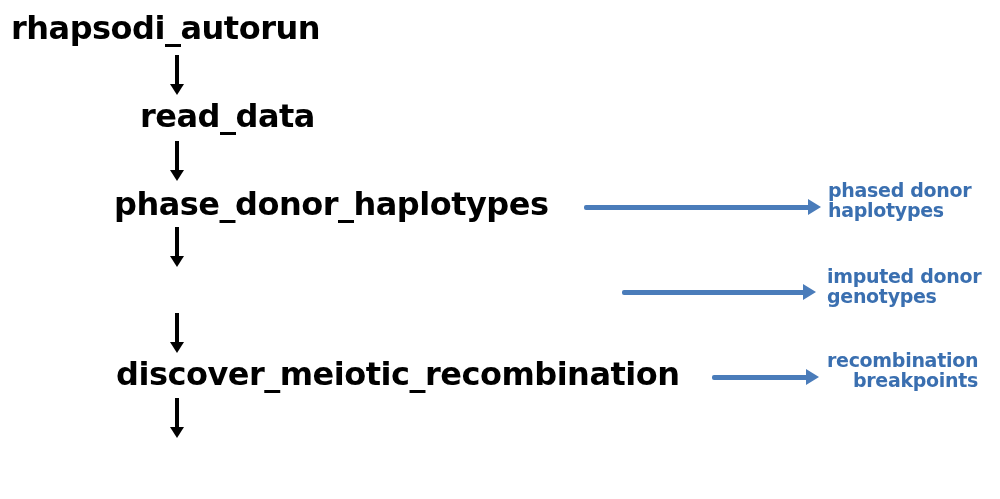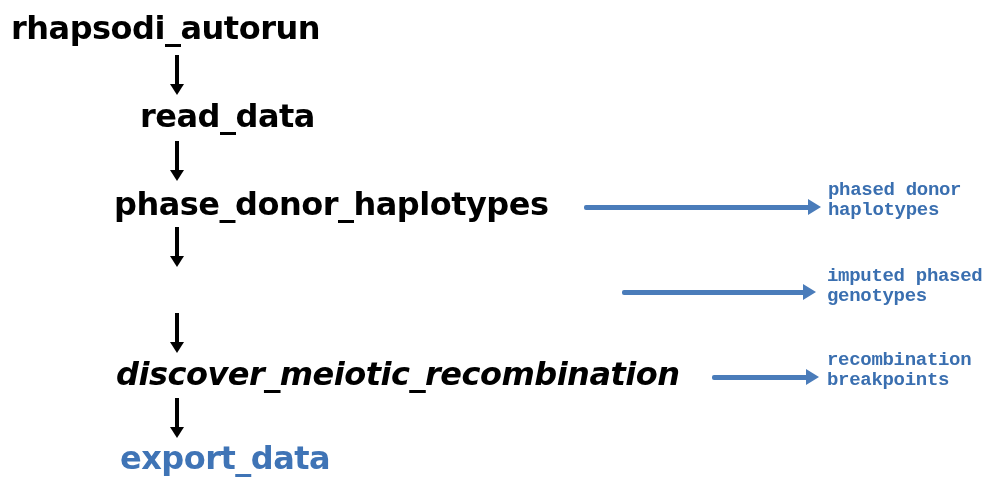--- a/index.html
+++ b/index.html
@@ -77,33 +77,31 @@
   }
   
   .output-label {
     position: absolute;
     font-size: 19px;
     font-weight: bold;
     line-height: 20px;
     letter-spacing: -0.3px;
     color: var(--output-color, #3a6fb0);
     white-space: pre-line;
-    font-family: Liberation Mono, monospace;
   }
 </style>
 </head>
 <body>
 
 <div class="canvas">
 
   <div class="node" style="left:11px;  top:8px;">rhapsodi_autorun</div>
   <div class="node" style="left:120px; top:96px;margin-left:20px;">read_data</div>
   <div class="node" style="left:114px; top:184px;text-align:right;">phase_donor_haplotypes</div>
-  <div class="node" style="left:116px; top:354px;font-style:italic;">discover_meiotic_recombination</div>
-  <div class="node final" style="left:120px; top:438px;">export_data</div>
+  <div class="node" style="left:116px; top:354px;">discover_meiotic_recombination</div>
 
   <div class="varrow" style="left:175px; top:55px;  height:40px;">
       <div class="vline"></div>
       <div class="vhead"></div>
     </div>
   <div class="varrow" style="left:175px; top:141px; height:40px;">
       <div class="vline"></div>
       <div class="vhead"></div>
     </div>
   <div class="varrow" style="left:175px; top:227px; height:40px;">
@@ -127,18 +125,18 @@
       <div class="hline"></div>
       <div class="hhead"></div>
     </div>
   <div class="harrow" style="left:712px; top:369px; width:107px;">
       <div class="hline"></div>
       <div class="hhead"></div>
     </div>
 
   <div class="output-label" style="left:828px; top:180px;">phased donor
 haplotypes</div>
-  <div class="output-label" style="left:827px; top:266px;">imputed phased
+  <div class="output-label" style="left:827px; top:266px;">imputed donor
 genotypes</div>
-  <div class="output-label" style="left:827px; top:350px;">recombination
+  <div class="output-label" style="left:827px; top:350px;text-align:right;">recombination
 breakpoints</div>
 
 </div>
 
 </body></html>

